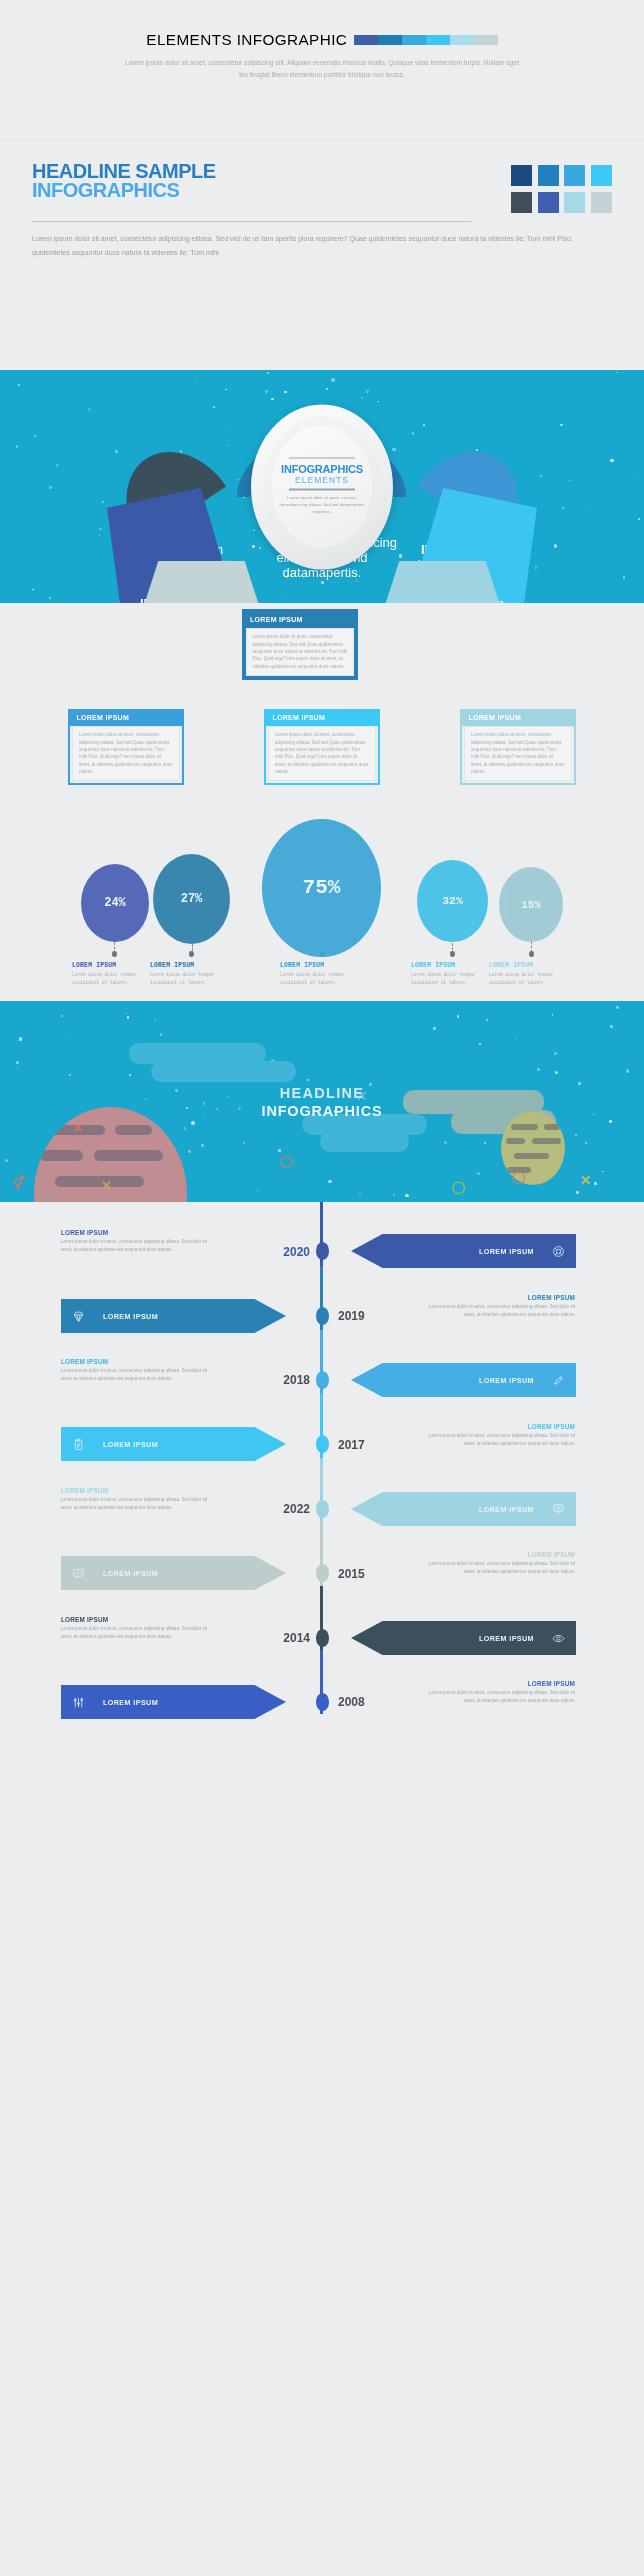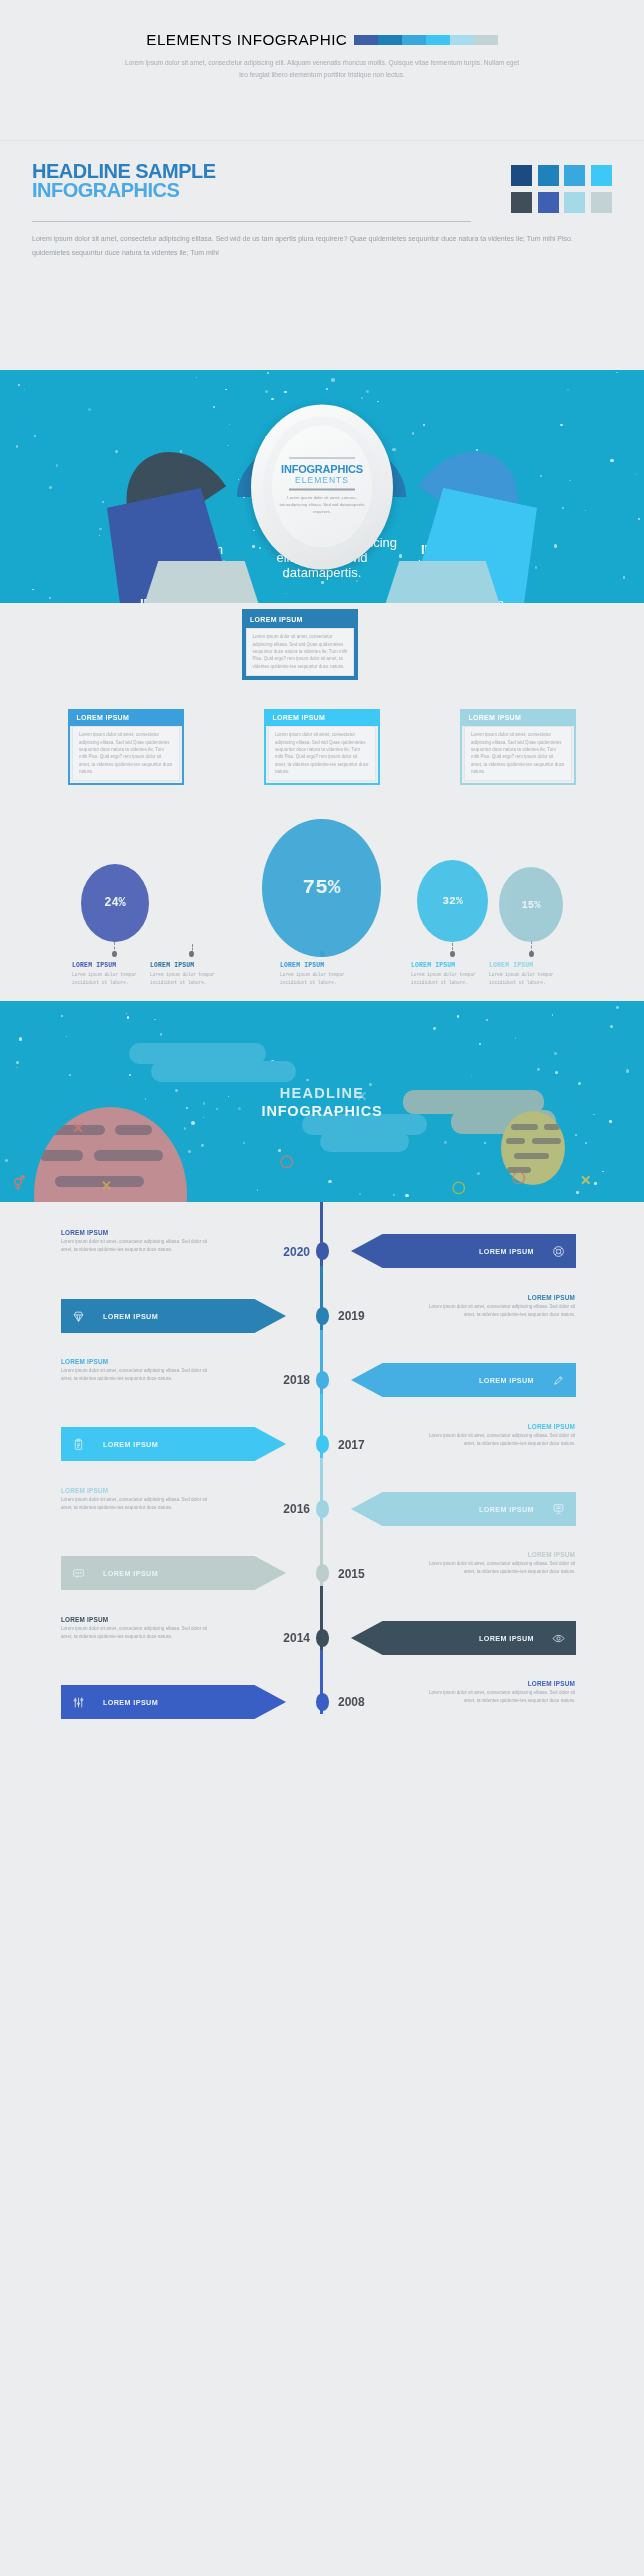--- a/index.html
+++ b/index.html
@@ -291,20 +291,21 @@
   </div>
 
 <div class="sec-pct" id="pctSection">
     <div class="pcirc" style="left: 81px; top: 60px; width: 68px; height: 78px; background: rgb(74, 96, 180); font-size: 12px; opacity: 0.93; z-index: 2;">24%</div>
     <div class="pdash" style="left: 114px; top: 138px; height: 11.7px;"></div>
     <div class="pdot" style="left: 112px; top: 147px;"></div>
     <div class="plabel" style="left: 72px; top: 158px;">
       <b style="color: rgb(63, 87, 173);">LOREM IPSUM</b>
       <span>Lorem ipsum dolor tempor incididunt ut labore.</span>
     </div>
+    <div class="pcirc" style="left: 153px; top: 50px; width: 77px; height: 90px; background: rgb(44, 127, 171); font-size: 12px; opacity: 0.93; z-index: 2;">27%</div>
     <div class="pdash" style="left: 192px; top: 140px; height: 10.2px;"></div>
     <div class="pdot" style="left: 189px; top: 147px;"></div>
     <div class="plabel" style="left: 150px; top: 158px;">
       <b style="color: rgb(42, 111, 158);">LOREM IPSUM</b>
       <span>Lorem ipsum dolor tempor incididunt ut labore.</span>
     </div>
     <div class="pcirc" style="left: 262px; top: 14.5px; width: 119px; height: 138px; background: rgb(59, 166, 214); font-size: 21px; opacity: 0.93; z-index: 5;">75%</div>
     <div class="pdash" style="left: 322px; top: 153px;"></div>
     <div class="pdot" style="left: 320px; top: 147px;"></div>
     <div class="plabel" style="left: 280px; top: 158px;">
@@ -507,21 +508,21 @@
         <rect x="9" y="2" width="6" height="4" rx="1"></rect>
         <path d="M9 11h6M9 14h6M9 17h4"></path>
       </svg>
       <span>LOREM IPSUM</span>
     </div>
     <div class="tl-txt r" style="left: 422px; top: 221px;">
       <b style="color: rgb(63, 198, 242);">LOREM IPSUM</b>
       <span>Lorem ipsum dolor sit amet, consectetur adipiscing elitasa. Sed dolor sit amet, ta videntes quidemie-tes sequuntur duce natura.</span>
     </div>
     <div class="tl-node" style="top: 298px; background: rgb(158, 211, 226);"></div>
-    <div class="tl-year" style="left: 246px; top: 300px; width: 64px; text-align: right;">2016</div>
+    <div class="tl-year" style="left: 246px; top: 300px; width: 64px; text-align: right;">2022</div>
     <div class="arrow left" style="left: 351px; top: 290px; width: 225px; background: rgb(158, 211, 226);">
       <span>LOREM IPSUM</span>
       <svg viewBox="0 0 24 24" fill="none" stroke="#eaf4fb" stroke-width="1.4">
         <rect x="4" y="3" width="16" height="12" rx="1"></rect>
         <path d="M8 7h8M8 10h8"></path>
         <path d="M12 15v3M8 21l4-3 4 3"></path>
       </svg>
     </div>
     <div class="tl-txt" style="left: 61px; top: 285px;">
       <b style="color: rgb(158, 211, 226);">LOREM IPSUM</b>

